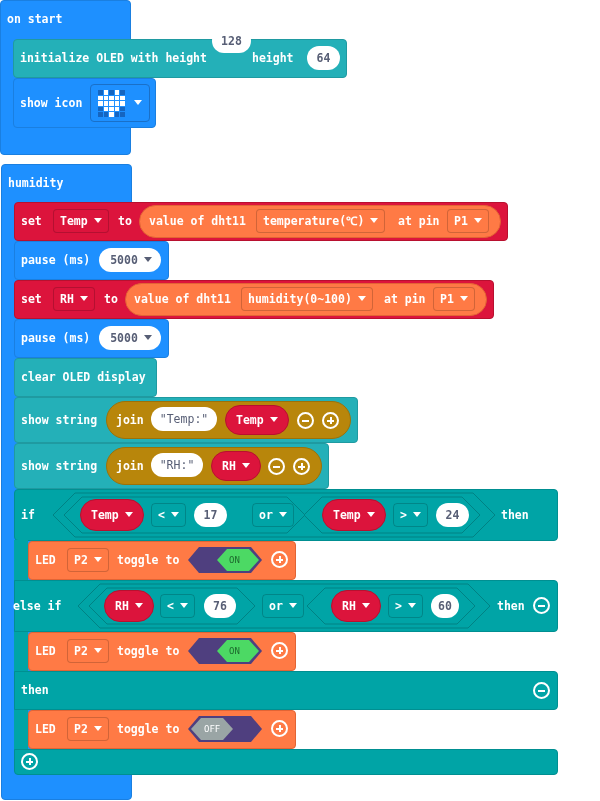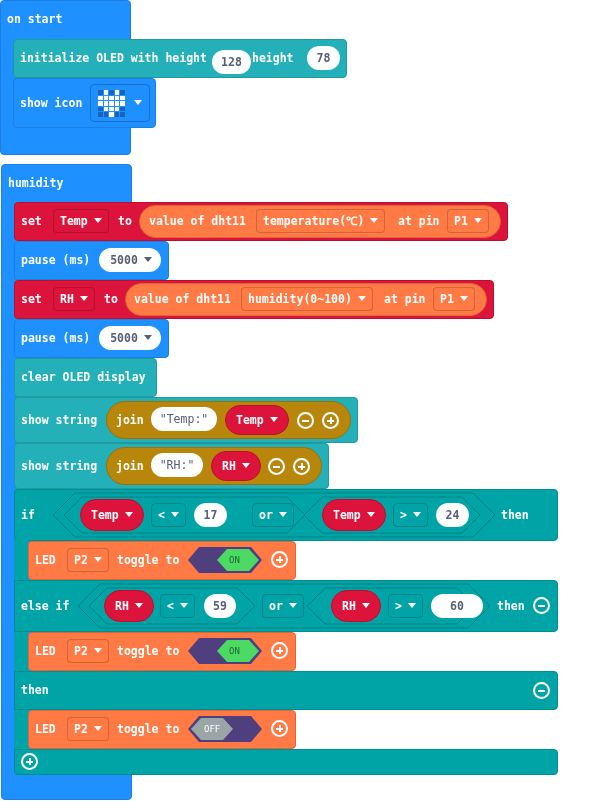--- a/index.html
+++ b/index.html
@@ -27,23 +27,23 @@
   .hex { position:absolute; }
 </style>
 </head>
 <body>
 
 <div class="blk blue" style="left:0;top:0;width:131px;height:155px;"></div>
 <div class="lbl" style="left:7px;top:11px;">on start</div>
 
 <div class="blk teal" style="left:13px;top:39px;width:334px;height:39px;"></div>
 <div class="lbl" style="left:20px;top:50px;">initialize OLED with height</div>
-<div class="pill-white" style="left:212px;top:50px;width:39px;">128</div>
+<div class="pill-white" style="left:212px;top:29px;width:39px;">128</div>
 <div class="lbl" style="left:252px;top:50px;">height</div>
-<div class="pill-white" style="left:307px;top:46px;width:33px;">78</div>
+<div class="pill-white" style="left:307px;top:46px;width:33px;">64</div>
 
 <div class="blk blue" style="left:13px;top:78px;width:143px;height:50px;"></div>
 <div class="lbl" style="left:20px;top:95px;">show icon</div>
 <div class="abs" style="left:90px;top:84px;width:60px;height:38px;border:1px solid #1a70c8;border-radius:4px;background:#1e90ff;">
   <div class="abs" id="icon-grid" style="left:7px;top:5px;width:28px;height:28px;">
       <div style="position: absolute; width: 4.5px; height: 4.5px; left: 0px; top: 0px; background: rgb(21, 101, 192);"></div>
       <div style="position: absolute; width: 4.5px; height: 4.5px; left: 5.6px; top: 0px; background: rgb(255, 255, 255);"></div>
       <div style="position: absolute; width: 4.5px; height: 4.5px; left: 11.2px; top: 0px; background: rgb(21, 101, 192);"></div>
       <div style="position: absolute; width: 4.5px; height: 4.5px; left: 16.8px; top: 0px; background: rgb(255, 255, 255);"></div>
       <div style="position: absolute; width: 4.5px; height: 4.5px; left: 22.4px; top: 0px; background: rgb(21, 101, 192);"></div>
@@ -159,33 +159,33 @@
   <polygon points="12,1 64,1 75,14 64,27 12,27 1,14" fill="#4f3f7f"></polygon>
   <polygon points="40,3 62,3 72,14 62,25 40,25 30,14" fill="#4cd964"></polygon>
 </svg>
 <div class="lbl" style="left:229px;top:552px;color:#1e6b2e;font-size:9px;font-weight:normal;">ON</div>
 <div class="round-btn" style="left:271px;top:551px;">
     <span class="h"></span>
     <span class="v"></span>
   </div>
 
 <div class="blk teal2" style="left:14px;top:580px;width:544px;height:52px;border-radius:0 4px 4px 0;"></div>
-<div class="lbl" style="left:21px;top:598px;">else if</div>
+<div class="lbl" style="left:13px;top:598px;">else if</div>
 <svg class="hex" style="left:77px;top:583px;" width="414" height="46">
   <polygon points="23,1 391,1 413,23 391,45 23,45 1,23" fill="#00a4a6" stroke="#008284" stroke-width="1"></polygon>
   <polygon points="30,5 160,5 178,23 160,41 30,41 12,23" fill="#00a4a6" stroke="#008284" stroke-width="1"></polygon>
   <polygon points="248,5 380,5 398,23 380,41 248,41 230,23" fill="none" stroke="#008284" stroke-width="1"></polygon>
 </svg>
 <div class="var-pill" style="left:104px;top:590px;height:32px;line-height:30px;"><span>RH</span><span class="caret"></span></div>
 <div class="dd" style="left:160px;top:594px;"><span>&lt;</span><span class="caret"></span></div>
-<div class="pill-white" style="left:204px;top:594px;width:32px;">59</div>
+<div class="pill-white" style="left:204px;top:594px;width:32px;">76</div>
 <div class="dd" style="left:262px;top:594px;"><span>or</span><span class="caret"></span></div>
 <div class="var-pill" style="left:331px;top:590px;height:32px;line-height:30px;"><span>RH</span><span class="caret"></span></div>
 <div class="dd" style="left:388px;top:594px;"><span>&gt;</span><span class="caret"></span></div>
-<div class="pill-white" style="left:431px;top:594px;width:52px;">60</div>
+<div class="pill-white" style="left:431px;top:594px;width:28px;">60</div>
 <div class="lbl" style="left:497px;top:598px;">then</div>
 <div class="round-btn" style="left:533px;top:597px;">
     <span class="h"></span>
   </div>
 
 <div class="blk orange" style="left:28px;top:632px;width:268px;height:39px;"></div>
 <div class="lbl" style="left:35px;top:643px;">LED</div>
 <div class="dd" style="left:67px;top:639px;background:#ff7a45;"><span>P2</span><span class="caret"></span></div>
 <div class="lbl" style="left:117px;top:643px;">toggle to</div>
 <svg class="hex" style="left:187px;top:637px;" width="76" height="28">

